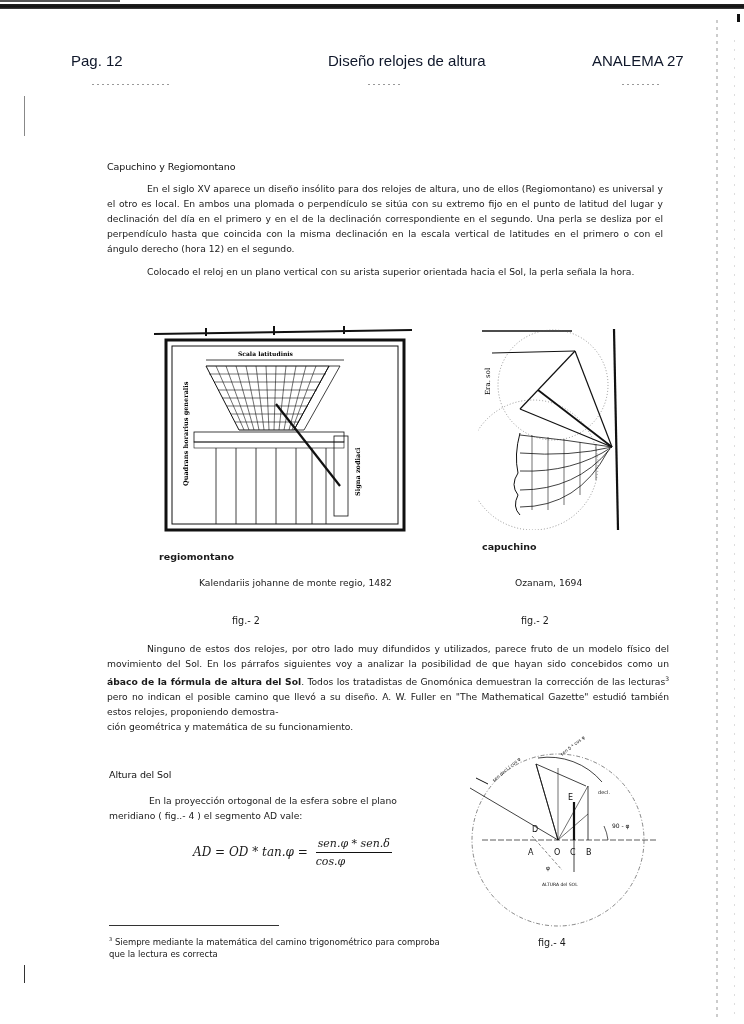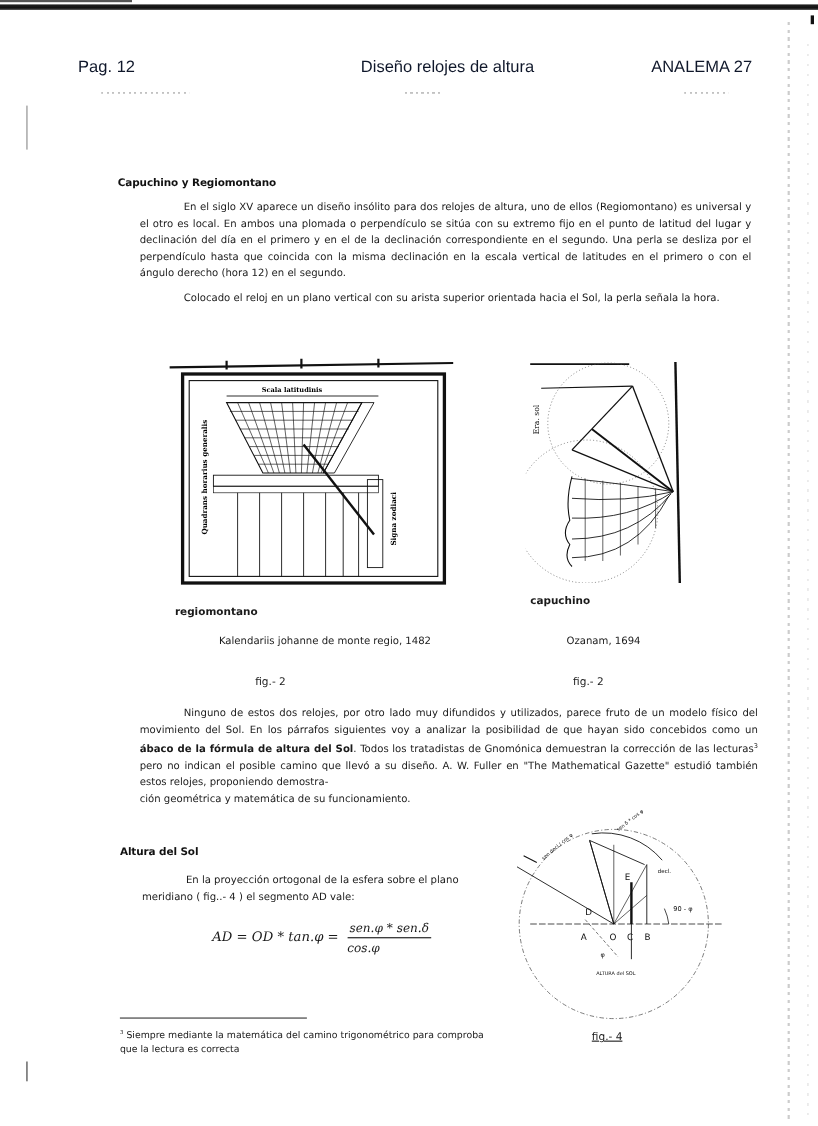--- a/index.html
+++ b/index.html
@@ -17,22 +17,22 @@
   .right-edge2 { left:734px; top:40px; width:1px; height:980px;
     background:repeating-linear-gradient(#ddd 0 2px, transparent 2px 9px); }
   .left-mark { left:24px; width:1px; background:#888; }
 
   .hdr { top:52px; font-family:"Liberation Sans", sans-serif; font-size:15px; color:#0f172a; }
   .hdr-left { left:71px; }
   .hdr-center { left:284px;margin-left:44px; }
   .hdr-right { left:592px; }
   .hdr-dots { top:84px; height:1px; background:repeating-linear-gradient(90deg,#999 0 2px,transparent 2px 5px); }
 
-  .section-title { font-weight:bold; font-size:9.5px; letter-spacing:-0.1px; color:#111; }
-  .para { font-size:9.2px; line-height:15px; text-align:justify; color:#1a1a1a;margin-left:20px; }
+  .section-title { font-weight:normal; font-size:9.5px; letter-spacing:-0.1px; color:#111; }
+  .para { font-size:9.2px; line-height:15px; text-align:justify; color:#1a1a1a; }
   .para .indent { display:inline-block; width:40px; }
   .caption-bold { font-weight:bold; font-size:9.5px; }
   .caption { font-size:9.2px;padding-left:33px; }
   .fig-label { font-size:9.6px; }
   .formula { font-family:"DejaVu Serif", serif; font-style:italic; font-size:12px; }
   .formula .up { font-style:normal; }
   .frac { display:inline-block; vertical-align:middle; text-align:left; margin-left:4px; }
   .frac .num { display:block; border-bottom:1px solid #111; padding:0 2px 2px; font-size:11px; }
   .frac .den { display:block; padding-top:2px; font-size:11px; }
   .footnote { font-size:8.5px; line-height:12px; }
@@ -188,13 +188,13 @@
       <text x="84" y="142" font-size="6">φ</text>
       <text x="80" y="158" font-size="4.5">ALTURA del SOL</text>
       <text transform="translate(32,54) rotate(-40)" font-size="4.5">sen decl / cos φ</text>
       <text transform="translate(100,28) rotate(-38)" font-size="4.5">sen δ * cos φ</text>
     </g>
   </svg>
 </div>
 
 <div class="abs footnote-rule" style="left:109px;top:925px;width:170px;"></div>
 <div class="abs footnote" style="left:109px;top:933px;width:340px;"><sup style="font-size:5px;">3</sup> <span>Siempre mediante la matemática del camino trigonométrico para comproba que la lectura es correcta</span></div>
-<div class="abs fig-label" style="left:538px;top:937px;text-decoration:underline;">fig.-  4</div>
+<div class="abs fig-label" style="left:538px;top:937px;">fig.-  4</div>
 
 </body></html>

